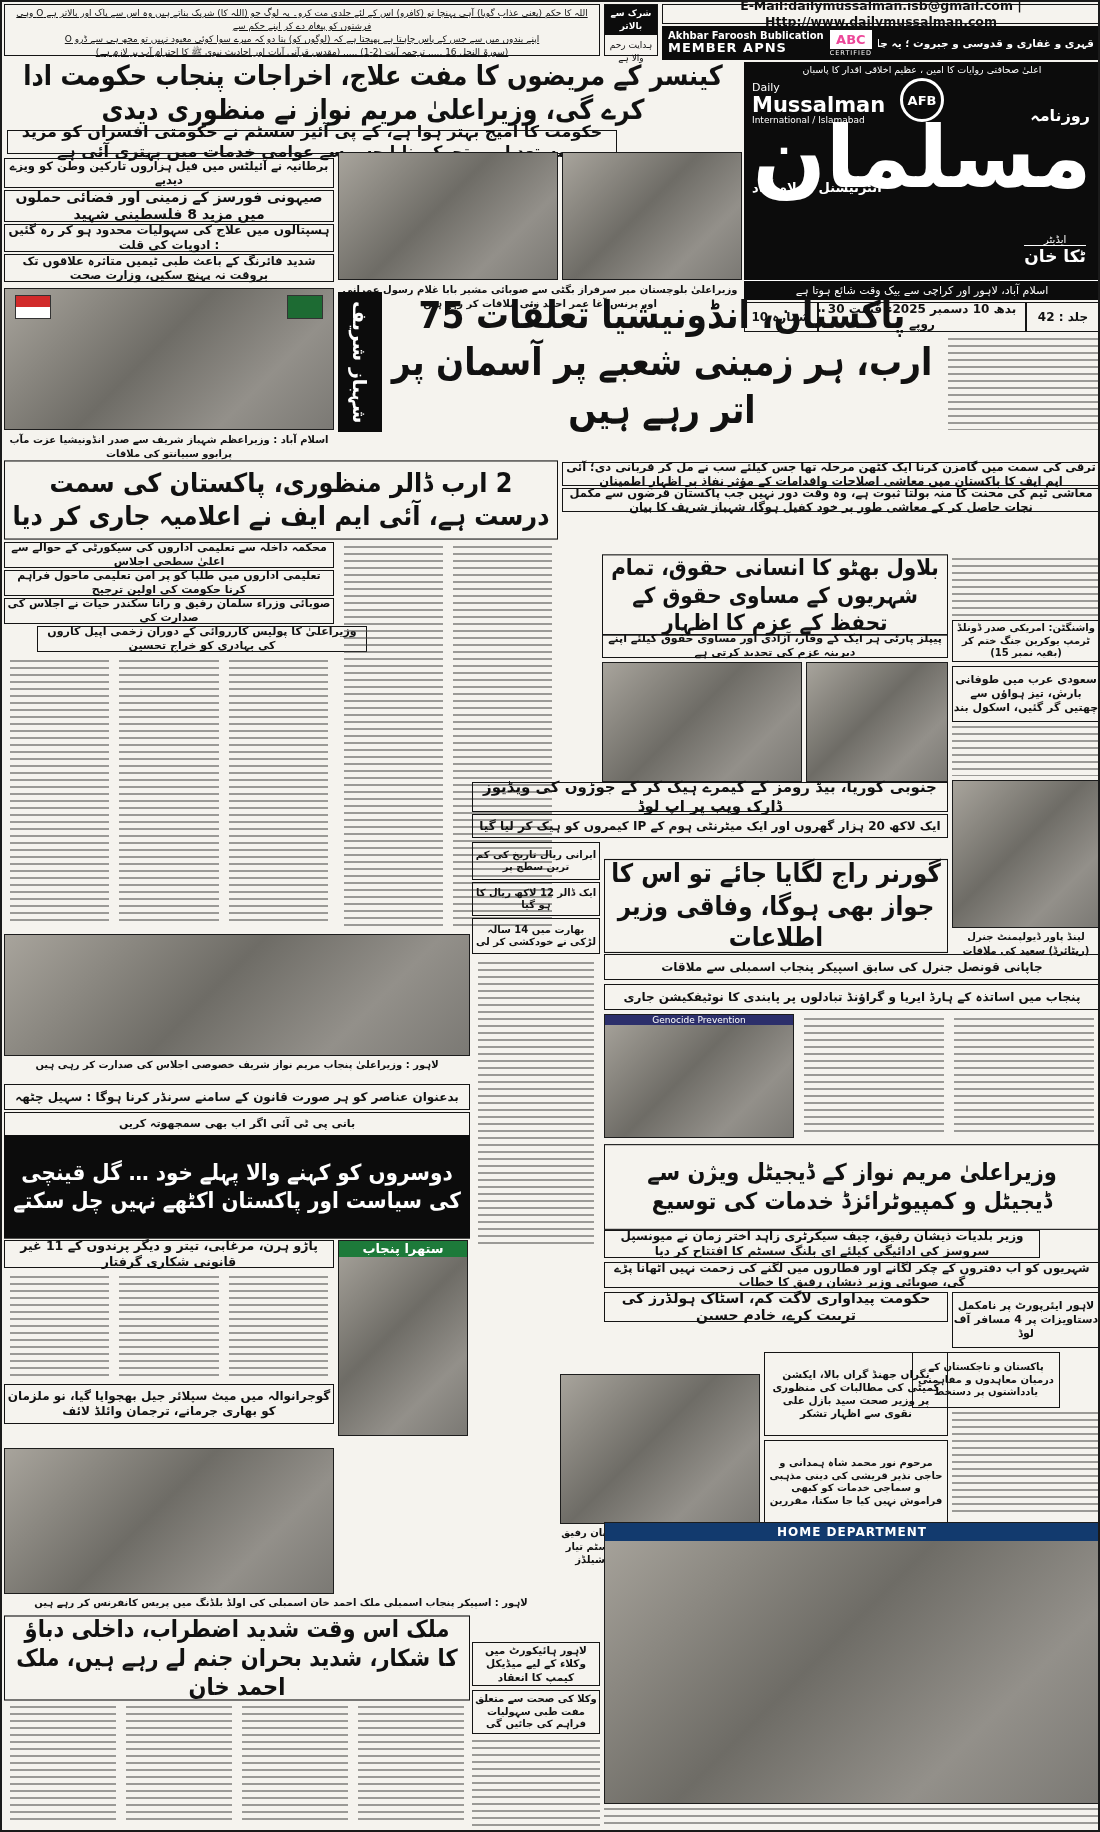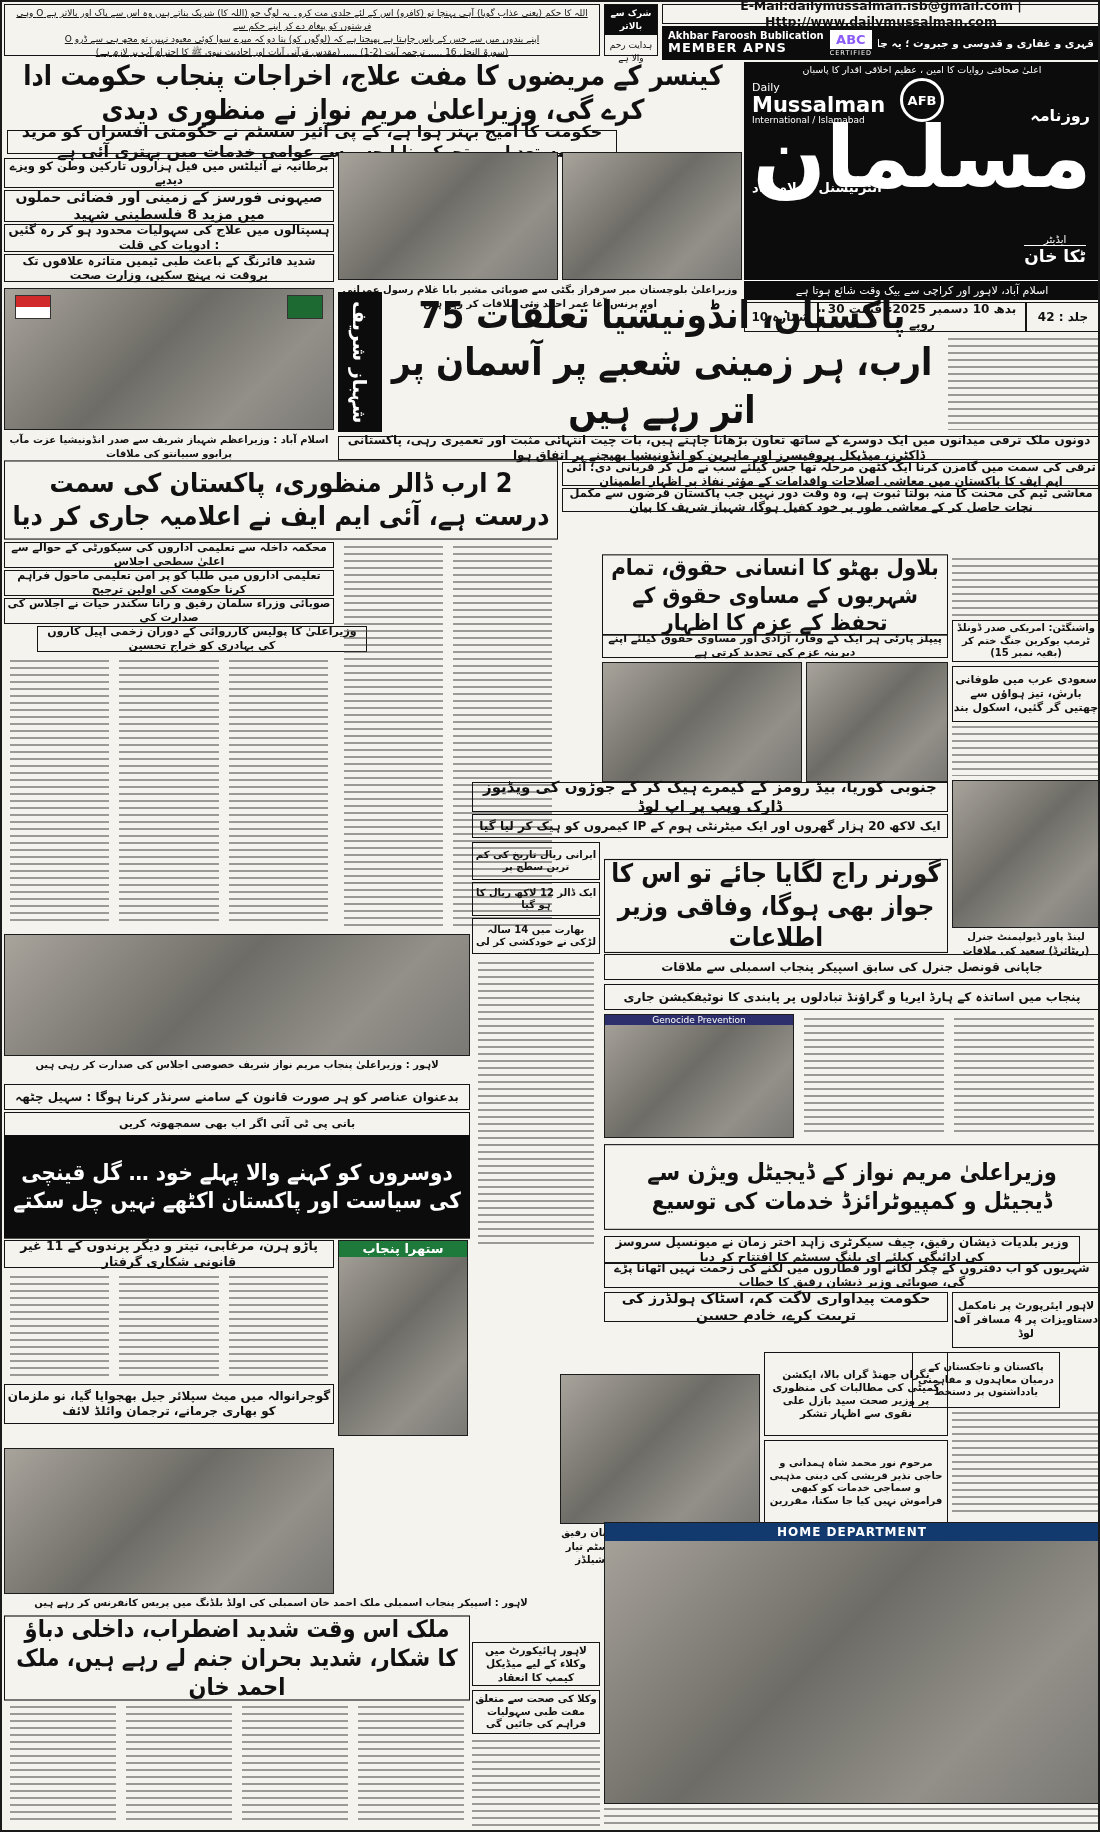--- a/index.html
+++ b/index.html
@@ -11,21 +11,21 @@
   .inv{background:#0c0c0c;color:#fff;}
   .photo{background:linear-gradient(135deg,#a8a49c,#6e6c66 45%,#93908a 75%,#7b7974);border:1px solid #1d1d1d;}
   .fake{background:repeating-linear-gradient(to bottom,#40403e 0,#40403e 2px,transparent 2px,transparent 7px);opacity:.5;}
   .fakecols{display:flex;gap:10px;padding:4px 6px;}
   .fakecols>div{flex:1;}
   .cap{font-size:10px;font-weight:700;text-align:center;line-height:1.35;}
   .hl{font-weight:700;text-align:center;line-height:1.25;}
   .strip{display:flex;align-items:center;justify-content:center;font-weight:700;text-align:center;line-height:1.25;}
   .tiny{font-size:9px;line-height:1.45;text-align:center;}
   .vtext{writing-mode:vertical-rl;text-orientation:mixed;}
-  .badge-abc{background:#fff;color:#8b5cf6;text-align:center;font-weight:700;padding:1px 5px;border:1px solid #fff;}
+  .badge-abc{background:#fff;color:#ec4899;text-align:center;font-weight:700;padding:1px 5px;border:1px solid #fff;}
   .afb{width:38px;height:38px;border:3px solid #fff;border-radius:50%;background:#0c0c0c;color:#fff;
        display:flex;align-items:center;justify-content:center;font-weight:700;font-size:13px;}
   .greenband{background:#1d7a3a;color:#fff;font-weight:700;text-align:center;font-size:13px;line-height:1.2;}
   .blueband{background:#123a6e;color:#fff;font-weight:700;text-align:center;font-size:12px;letter-spacing:1px;}
   .flag{position:absolute;top:6px;width:34px;height:22px;border:1px solid #333;}
 </style>
 </head>
 <body>
 
 <div class="page">
@@ -95,21 +95,20 @@
     <div class="flag" style="right:10px;background:#1d6b33;"></div>
   </div>
   <div class="abs cap" style="left:2px;top:431px;width:330px;height:26px;">اسلام آباد : وزیراعظم شہباز شریف سے صدر انڈونیشیا عزت مآب پرابوو سبیانتو کی ملاقات</div>
 
   <div class="abs" style="left:336px;top:290px;width:604px;height:140px;display:flex;">
     <div class="hl" style="flex:1;font-size:33px;display:flex;align-items:center;justify-content:center;padding:0 4px;transform:scaleY(1.15);">پاکستان، انڈونیشیا تعلقات 75 ارب، ہر زمینی شعبے پر آسمان پر اتر رہے ہیں</div>
     <div class="inv vtext" style="width:44px;display:flex;align-items:center;justify-content:center;font-size:19px;font-weight:700;">شہباز شریف</div>
   </div>
   <div class="abs fake" style="left:946px;top:336px;width:150px;height:92px;"></div>
 
-  <div class="abs b strip" style="left:336px;top:434px;width:762px;height:24px;font-size:12px;">دونوں ملک ترقی میدانوں میں ایک دوسرے کے ساتھ تعاون بڑھانا چاہتے ہیں، بات چیت انتہائی مثبت اور تعمیری رہی، پاکستانی ڈاکٹرز، میڈیکل پروفیسرز اور ماہرین کو انڈونیشیا بھیجنے پر اتفاق ہوا</div>
   <div class="abs b strip" style="left:560px;top:460px;width:538px;height:24px;font-size:11.5px;">ترقی کی سمت میں گامزن کرنا ایک کٹھن مرحلہ تھا جس کیلئے سب نے مل کر قربانی دی؛ آئی ایم ایف کا پاکستان میں معاشی اصلاحات واقدامات کے مؤثر نفاذ پر اظہارِ اطمینان</div>
   <div class="abs b strip" style="left:560px;top:486px;width:538px;height:24px;font-size:11.5px;">معاشی ٹیم کی محنت کا منہ بولتا ثبوت ہے، وہ وقت دور نہیں جب پاکستان قرضوں سے مکمل نجات حاصل کر کے معاشی طور پر خود کفیل ہوگا، شہباز شریف کا بیان</div>
 
   <div class="abs b hl" style="left:2px;top:462px;width:554px;height:72px;font-size:24px;display:flex;align-items:center;justify-content:center;padding:0 6px;transform:scaleY(1.1);">2 ارب ڈالر منظوری، پاکستان کی سمت درست ہے، آئی ایم ایف نے اعلامیہ جاری کر دیا</div>
 
   <div class="abs b strip" style="left:2px;top:540px;width:330px;height:26px;font-size:11px;">محکمہ داخلہ سے تعلیمی اداروں کی سیکورٹی کے حوالے سے اعلیٰ سطحی اجلاس</div>
   <div class="abs b strip" style="left:2px;top:568px;width:330px;height:26px;font-size:11px;">تعلیمی اداروں میں طلبا کو پر امن تعلیمی ماحول فراہم کرنا حکومت کی اولین ترجیح</div>
   <div class="abs b strip" style="left:2px;top:596px;width:330px;height:26px;font-size:11px;">صوبائی وزراء سلمان رفیق و رانا سکندر حیات نے اجلاس کی صدارت کی</div>
   <div class="abs b strip" style="left:2px;top:624px;width:330px;height:26px;font-size:11px;margin-left:33px;">وزیراعلیٰ کا پولیس کارروائی کے دوران زخمی اپیل کاروں کی بہادری کو خراج تحسین</div>
   <div class="abs fakecols" style="left:2px;top:654px;width:330px;height:274px;">
@@ -160,21 +159,21 @@
     <div style="background:#2c2f6b;color:#fff;font-size:9px;text-align:center;direction:ltr;">Genocide Prevention</div>
   </div>
   <div class="abs fakecols" style="left:796px;top:1012px;width:302px;height:124px;">
     <div class="fake"></div>
       <div class="fake"></div>
   </div>
 
   <div class="abs inv hl" style="left:2px;top:1138px;width:466px;height:94px;font-size:20px;display:flex;align-items:center;justify-content:center;padding:0 8px;transform:scaleY(1.1);">دوسروں کو کہنے والا پہلے خود … گل قینچی کی سیاست اور پاکستان اکٹھے نہیں چل سکتے</div>
 
   <div class="abs b hl" style="left:602px;top:1146px;width:496px;height:78px;font-size:21px;display:flex;align-items:center;justify-content:center;padding:0 6px;transform:scaleY(1.1);">وزیراعلیٰ مریم نواز کے ڈیجیٹل ویژن سے ڈیجیٹل و کمپیوٹرائزڈ خدمات کی توسیع</div>
-  <div class="abs b strip" style="left:602px;top:1228px;width:476px;height:28px;font-size:12px;margin-top:6px;">وزیر بلدیات ذیشان رفیق، چیف سیکرٹری زاہد اختر زمان نے میونسپل سروسز کی ادائیگی کیلئے ای بلنگ سسٹم کا افتتاح کر دیا</div>
+  <div class="abs b strip" style="left:602px;top:1228px;width:436px;height:28px;font-size:12px;">وزیر بلدیات ذیشان رفیق، چیف سیکرٹری زاہد اختر زمان نے میونسپل سروسز کی ادائیگی کیلئے ای بلنگ سسٹم کا افتتاح کر دیا</div>
   <div class="abs b strip" style="left:602px;top:1260px;width:496px;height:26px;font-size:11.5px;">شہریوں کو اب دفتروں کے چکر لگانے اور قطاروں میں لگنے کی زحمت نہیں اٹھانا پڑے گی، صوبائی وزیر ذیشان رفیق کا خطاب</div>
 
   <div class="abs b strip" style="left:2px;top:1238px;width:330px;height:28px;font-size:12.5px;">پاڑو ہرن، مرغابی، تیتر و دیگر پرندوں کے 11 غیر قانونی شکاری گرفتار</div>
   <div class="abs fakecols" style="left:2px;top:1270px;width:330px;height:108px;">
     <div class="fake"></div>
       <div class="fake"></div>
       <div class="fake"></div>
   </div>
   <div class="abs b strip" style="left:2px;top:1382px;width:330px;height:40px;font-size:12px;">گوجرانوالہ میں میٹ سپلائر جیل بھجوایا گیا، نو ملزمان کو بھاری جرمانے، ترجمان وائلڈ لائف</div>
 

